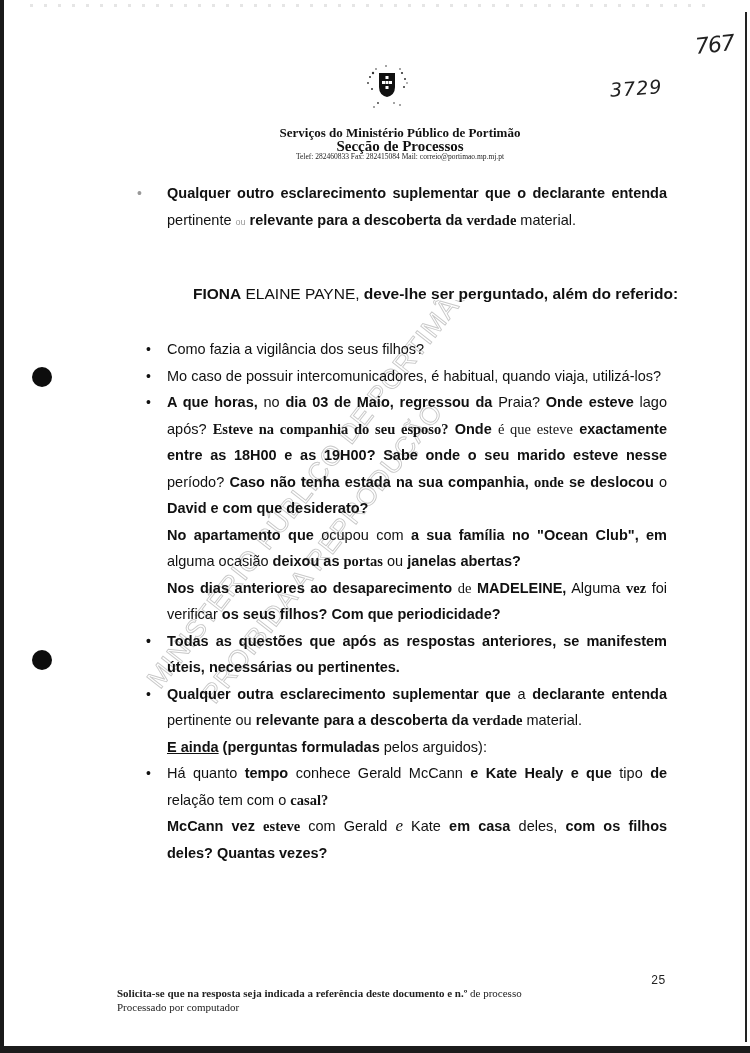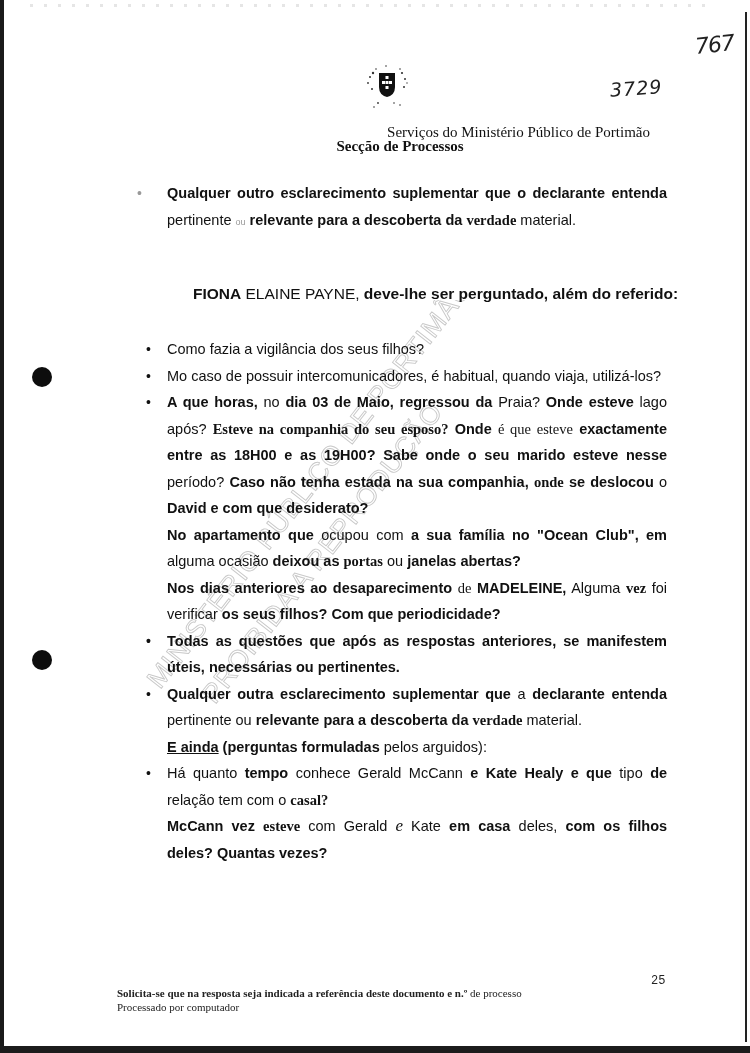--- a/index.html
+++ b/index.html
@@ -17,21 +17,21 @@
   .hole.h1 { top: 367px; }
   .hole.h2 { top: 650px; }
 
   .handwritten { position: absolute; font-family: "DejaVu Sans", sans-serif; color: #222; font-weight: 300; font-style: italic; }
   .hw1 { left: 695px; top: 32px; font-size: 22px; transform: rotate(-6deg); letter-spacing: -1px; }
   .hw2 { left: 610px; top: 77px; font-size: 19px; transform: rotate(-4deg); letter-spacing: 1px; }
 
   .logo { position: absolute; left: 364px; top: 63px; width: 46px; height: 50px; }
   .header { position: absolute; left: 150px; top: 125px; width: 500px; text-align: center;
     font-family: "Liberation Serif", "DejaVu Serif", serif; }
-  .header .org { font-size: 15px; font-weight: normal; line-height: 15px; text-align: right; }
+  .header .org { font-size: 13px; font-weight: bold; line-height: 15px; }
   .header .sec { font-size: 15px; font-weight: bold; line-height: 12px; }
   .header .addr { font-size: 7.5px; line-height: 9px; color: #222; }
 
   .content { position: absolute; left: 167px; top: 180px; width: 500px; font-size: 14.5px; line-height: 26.5px; }
   .para { margin: 0; text-align: justify; }
   .bullet-item { position: relative; }
   .bullet-item .dot { position: absolute; left: -21px; top: 0; font-size: 14px; }
   .faint { color: #999; font-size: 9px; }
   .b { font-weight: bold; }
   .serif { font-family: "Liberation Serif", "DejaVu Serif", serif; }
@@ -82,20 +82,21 @@
     <rect x="18" y="18" width="3" height="3" fill="#fff"></rect>
     <rect x="21.5" y="18" width="3" height="3" fill="#fff"></rect>
     <rect x="25" y="18" width="3" height="3" fill="#fff"></rect>
     <rect x="21.5" y="23" width="3" height="3" fill="#fff"></rect>
   </svg>
 </div>
 
 <div class="header">
   <div class="org">Serviços do Ministério Público de Portimão</div>
   <div class="sec">Secção de Processos</div>
+  <div class="addr">Telef: 282460833   Fax: 282415084 Mail: correio@portimao.mp.mj.pt</div>
 </div>
 
 <div class="watermark">
   <svg width="460" height="420" viewBox="0 0 460 420">
     <text x="20" y="390" transform="rotate(-52 20 390)">MINISTÉRIO PÚBLICO DE PORTIMÃO</text>
     <text x="75" y="405" transform="rotate(-52 75 405)">PROIBIDA A REPRODUÇÃO</text>
   </svg>
 </div>
 
 <div class="content">

